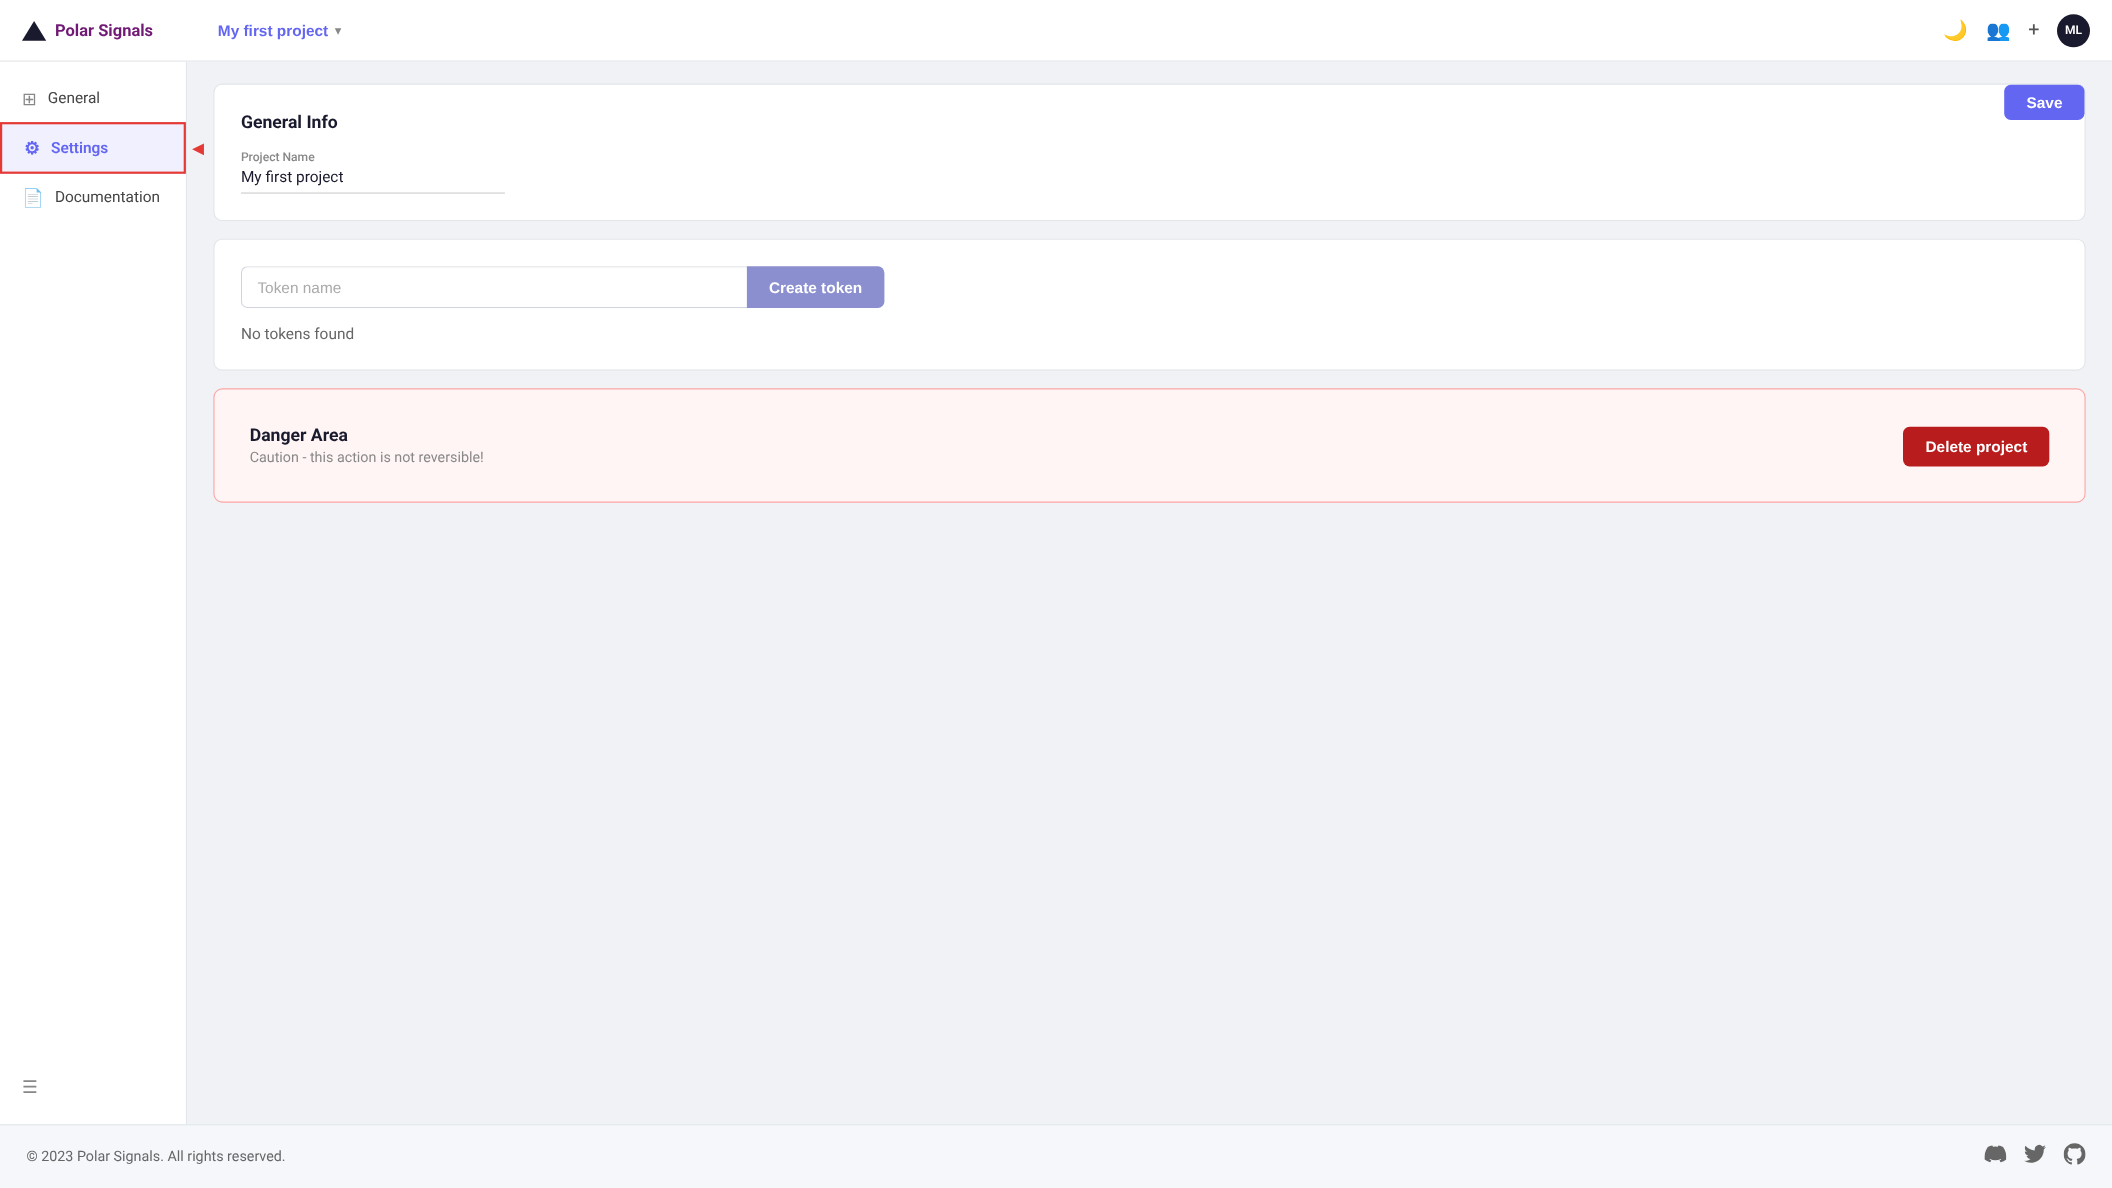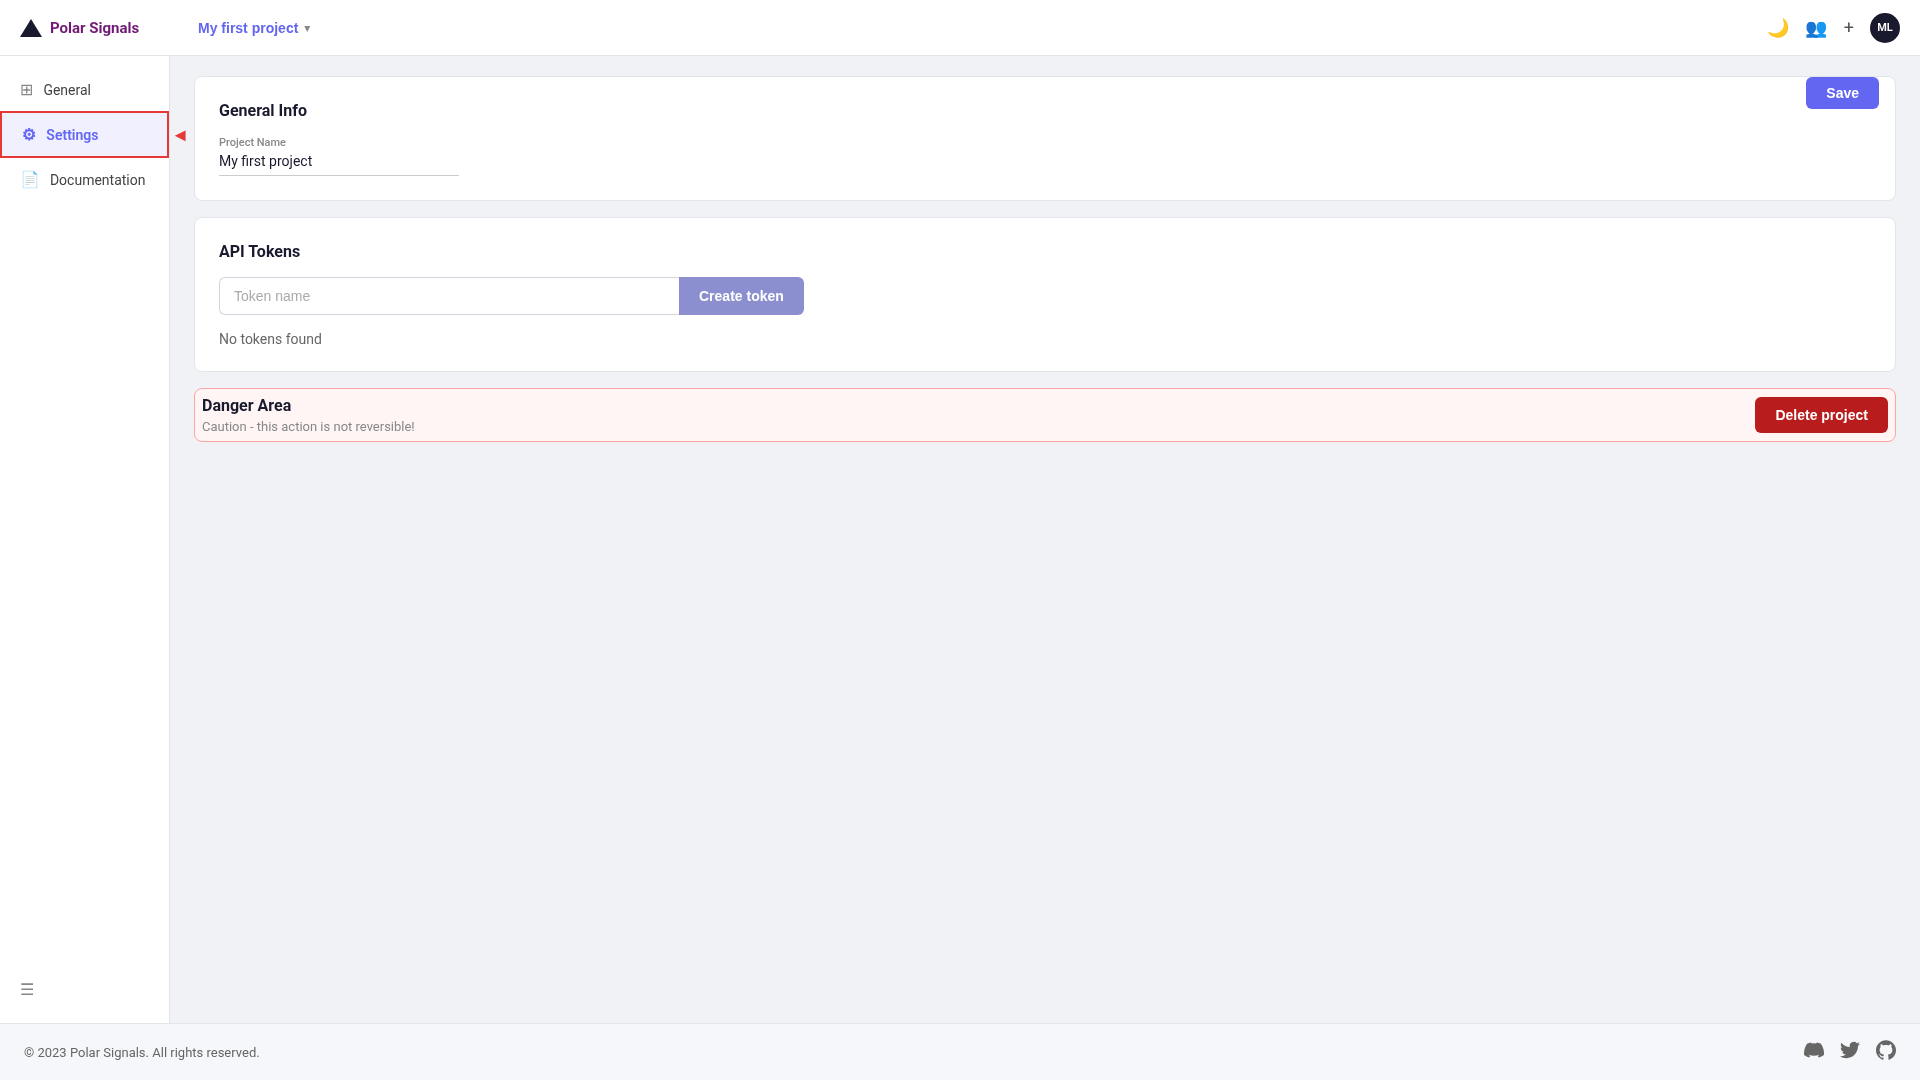--- a/index.html
+++ b/index.html
@@ -169,21 +169,21 @@
 
     
     .general-info-card {
       display: flex;
       flex-direction: column;
       position: relative;
     }
     .save-btn {
       position: absolute;
       top: 0;
-      right: 16px;
+      right: 0;
       background: #6366f1;
       color: #fff;
       border: none;
       border-radius: 6px;
       padding: 8px 20px;
       font-size: 14px;
       font-weight: 600;
       cursor: pointer;
     }
 
@@ -241,23 +241,23 @@
     .no-tokens {
       font-size: 14px;
       color: #666;
     }
 
     
     .danger-card {
       background: #fff5f5;
       border: 1px solid #fca5a5;
       border-radius: 8px;
-      padding: 7px;
-      display: flex;
-      align-items: center;
+      padding: 32px;
+      display: flex;
+      align-items: flex-end;
       justify-content: space-between;
     }
     .danger-title {
       font-size: 16px;
       font-weight: 700;
       color: #1a1a2e;
       margin-bottom: 4px;
     }
     .danger-subtitle {
       font-size: 13px;
@@ -342,21 +342,20 @@
     <div class="card general-info-card">
       <h2 class="card-title">General Info</h2>
       <button class="save-btn">Save</button>
       <div class="field-group">
         <span class="field-label">Project Name</span>
         <span class="field-value">My first project</span>
       </div>
     </div>
 
     <div class="card">
-      <h2 class="card-title">API Tokens</h2>
       <div class="token-input-row">
         <input class="token-input" type="text" placeholder="Token name" style="">
         <button class="create-token-btn">Create token</button>
       </div>
       <p class="no-tokens">No tokens found</p>
     </div>
 
     <div class="danger-card">
       <div>
         <div class="danger-title">Danger Area</div>

